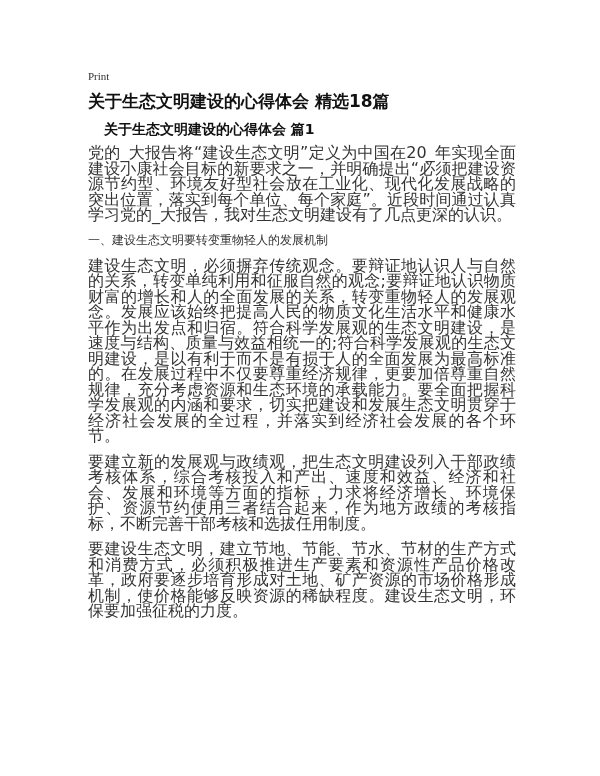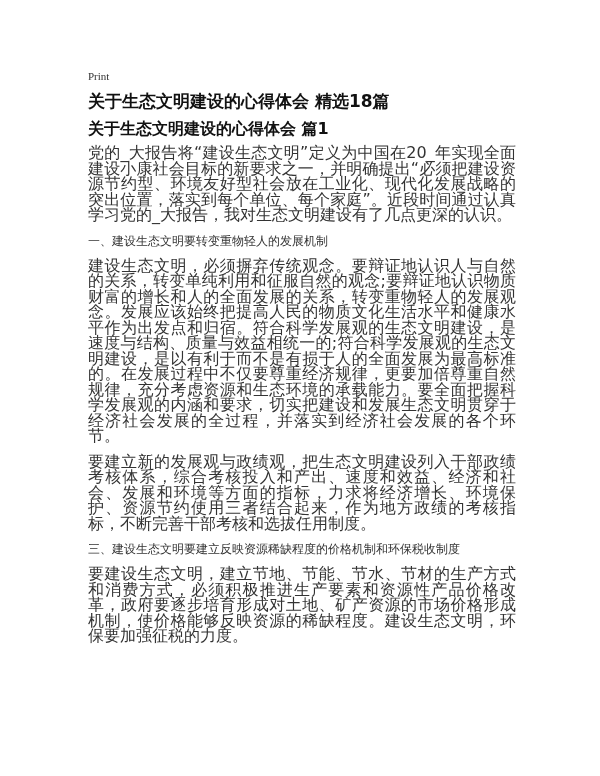--- a/index.html
+++ b/index.html
@@ -1,39 +1,38 @@
 <!DOCTYPE html>
 <html><head>
   <meta charset="utf-8">
   <style>
     html, body { margin: 0; padding: 0; background: #ffffff; }
     body { width: 600px; height: 776px; position: relative; overflow: hidden; color: #222; }
     .page { position: absolute; left: 88px; top: 70px; width: 428px; }
     .print { font-family: "Liberation Serif", serif; font-size: 11px; color: #333; margin: 0 0 8px 0; }
     .title { font-family: "DejaVu Sans", sans-serif; font-size: 17px; text-align: left; margin: 0 0 9px 0; color: #111; line-height: 22px; }
     .subtitle { font-family: "DejaVu Sans", sans-serif; font-size: 12px; color: #333; margin: 0 0 9px 0; line-height: 16px; }
-    .h-bold { font-family: "DejaVu Sans", sans-serif; font-weight: bold; font-size: 16px; color: #111; margin: 0 0 8px 0; line-height: 16px; }
+    .h-bold { font-family: "DejaVu Sans", sans-serif; font-weight: bold; font-size: 14px; color: #111; margin: 0 0 8px 16px; line-height: 16px; }
     .para { font-family: "DejaVu Sans", sans-serif; font-size: 16px; color: #333; line-height: 15.5px; margin: 0 0 10px 0; text-align: justify; word-break: break-all; }
-    .section { font-family: Liberation Sans, sans-serif; font-size: 12px; color: #333; margin: 0 0 9px 0; line-height: 16px; }
+    .section { font-family: Liberation Mono, monospace; font-size: 12px; color: #333; margin: 0 0 9px 0; line-height: 16px; }
   </style>
 </head>
 <body>
 
 <div class="page">
   <div class="print">Print</div>
   <h1 class="title">关于生态文明建设的心得体会 精选18篇</h1>
 
   <div>
     <div class="h-bold">关于生态文明建设的心得体会 篇1</div>
     <p class="para">党的_大报告将“建设生态文明”定义为中国在20_年实现全面建设小康社会目标的新要求之一，并明确提出“必须把建设资源节约型、环境友好型社会放在工业化、现代化发展战略的突出位置，落实到每个单位、每个家庭”。近段时间通过认真学习党的_大报告，我对生态文明建设有了几点更深的认识。</p>
 
     <div class="section">一、建设生态文明要转变重物轻人的发展机制</div>
     <p class="para">建设生态文明，必须摒弃传统观念。要辩证地认识人与自然的关系，转变单纯利用和征服自然的观念;要辩证地认识物质财富的增长和人的全面发展的关系，转变重物轻人的发展观念。发展应该始终把提高人民的物质文化生活水平和健康水平作为出发点和归宿。符合科学发展观的生态文明建设，是速度与结构、质量与效益相统一的;符合科学发展观的生态文明建设，是以有利于而不是有损于人的全面发展为最高标准的。在发展过程中不仅要尊重经济规律，更要加倍尊重自然规律，充分考虑资源和生态环境的承载能力。要全面把握科学发展观的内涵和要求，切实把建设和发展生态文明贯穿于经济社会发展的全过程，并落实到经济社会发展的各个环节。</p>
 
     <p class="para">要建立新的发展观与政绩观，把生态文明建设列入干部政绩考核体系，综合考核投入和产出、速度和效益、经济和社会、发展和环境等方面的指标，力求将经济增长、环境保护、资源节约使用三者结合起来，作为地方政绩的考核指标，不断完善干部考核和选拔任用制度。</p>
 
-    <div class="section">三、建设生态文明要建立反映资源稀缺程度的价格机制和环保税收制度</div>
     <p class="para">要建设生态文明，建立节地、节能、节水、节材的生产方式和消费方式，必须积极推进生产要素和资源性产品价格改革，政府要逐步培育形成对土地、矿产资源的市场价格形成机制，使价格能够反映资源的稀缺程度。建设生态文明，环保要加强征税的力度。</p>
   </div>
 
   <div>
   </div>
 </div>
 
 </body></html>

